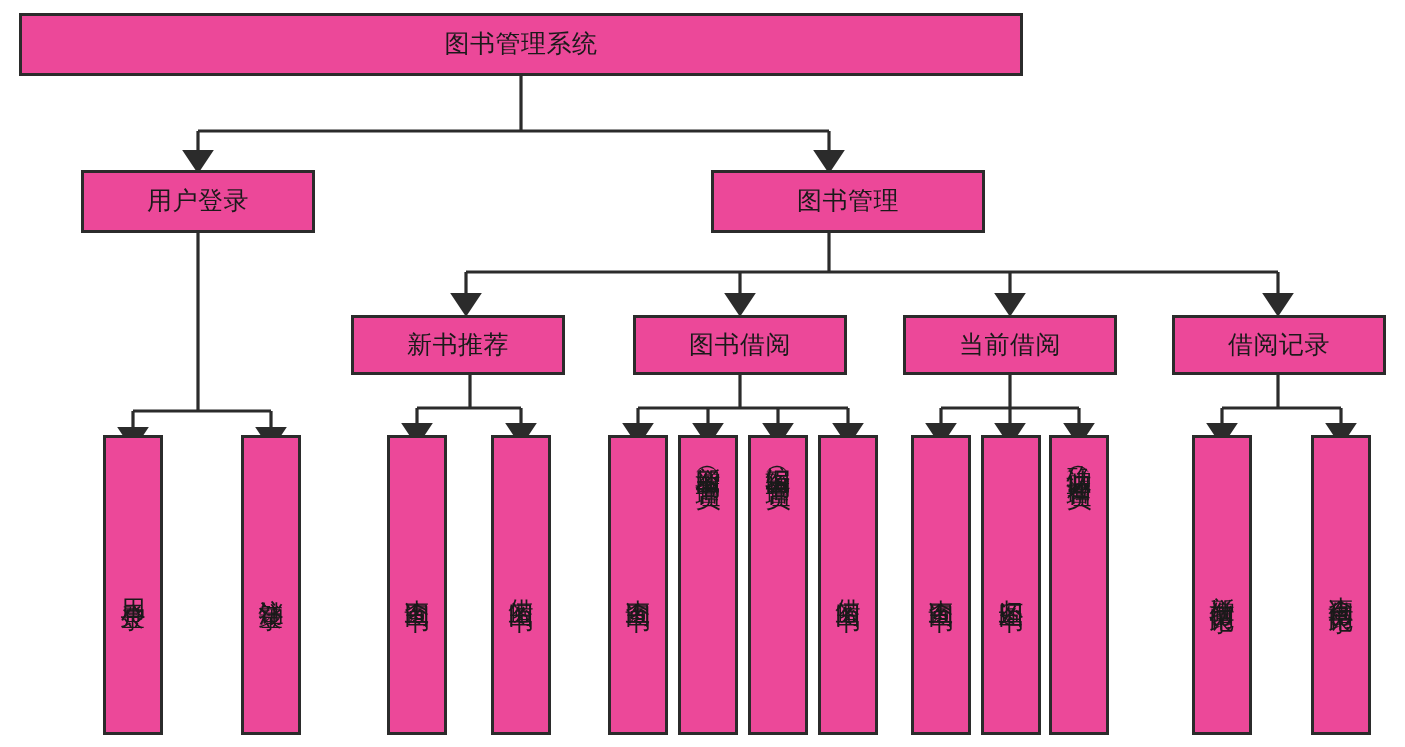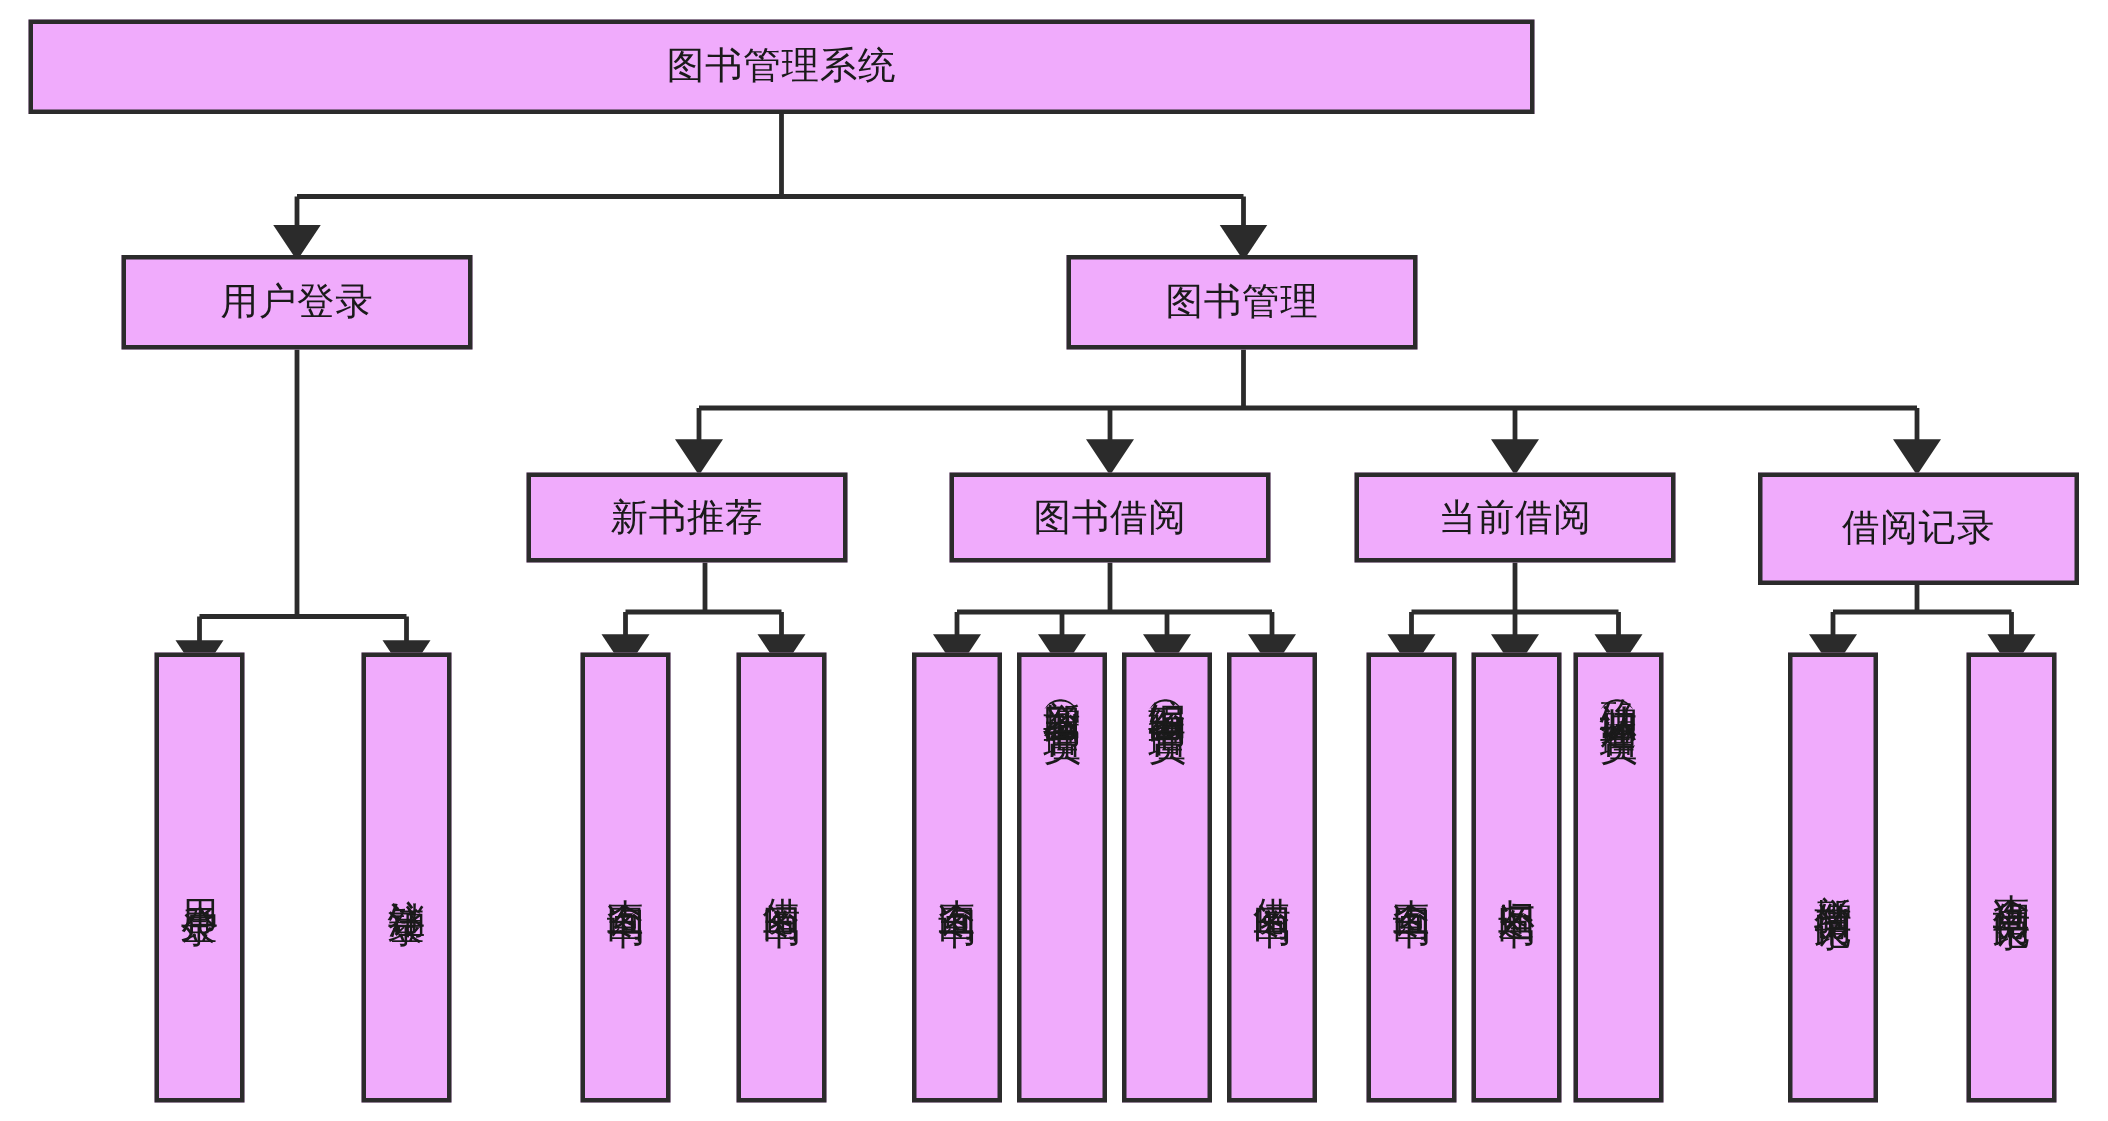--- a/index.html
+++ b/index.html
@@ -14,21 +14,21 @@
     position: relative;
     width: 1405px;
     height: 747px;
     background: #ffffff;
     overflow: hidden;
   }
   .node {
     position: absolute;
     box-sizing: border-box;
     border: 3px solid #2b2b2b;
-    background: #f0abfc;
+    background: #ec4899;
     display: flex;
     align-items: center;
     justify-content: center;
   }
   .node-label {
     font-size: 25px;
     color: #1a1a1a;
     line-height: 1.15;
     letter-spacing: 0.5px;
     white-space: nowrap;
@@ -124,34 +124,34 @@
     </g>
   </svg>
 
   <div class="node" style="left:19px; top:13px; width:1004px; height:63px;">
     <span class="node-label">图书管理系统</span>
   </div>
 
   <div class="node" style="left:81px; top:170px; width:234px; height:63px;">
     <span class="node-label">用户登录</span>
   </div>
-  <div class="node" style="left:711px; top:170px; width:234px; height:63px;">
+  <div class="node" style="left:711px; top:170px; width:274px; height:63px;">
     <span class="node-label">图书管理</span>
   </div>
 
   <div class="node" style="left:351px; top:315px; width:214px; height:60px;">
     <span class="node-label">新书推荐</span>
   </div>
   <div class="node" style="left:633px; top:315px; width:214px; height:60px;">
     <span class="node-label">图书借阅</span>
   </div>
   <div class="node" style="left:903px; top:315px; width:214px; height:60px;">
     <span class="node-label">当前借阅</span>
   </div>
-  <div class="node" style="left:1172px; top:315px; width:214px; height:75px;">
+  <div class="node" style="left:1172px; top:315px; width:214px; height:60px;">
     <span class="node-label">借阅记录</span>
   </div>
 
   <div class="node leaf centered" style="left:103px; top:435px; width:60px; height:300px;">
     <span class="node-label">用户登录</span>
   </div>
   <div class="node leaf centered" style="left:241px; top:435px; width:60px; height:300px;">
     <span class="node-label">注销登录</span>
   </div>
 

